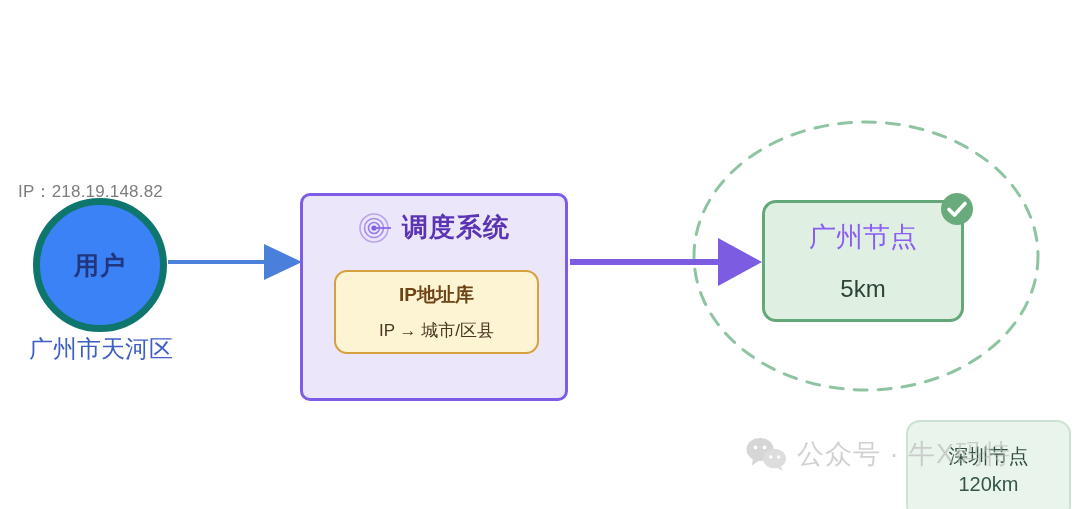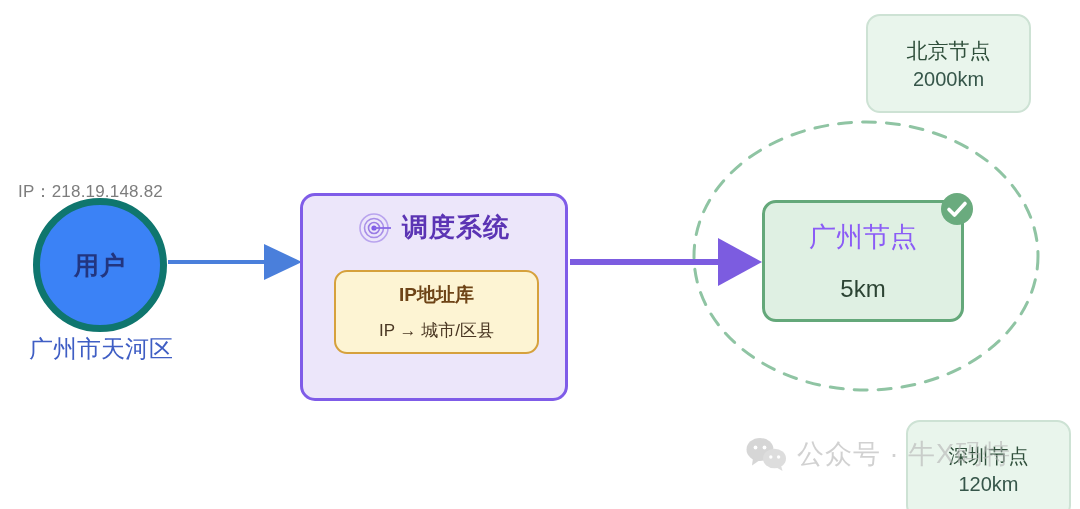--- a/index.html
+++ b/index.html
@@ -51,21 +51,21 @@
   }
 
   
   .sched-box{
     position:absolute;
     left:300px;top:193px;
     width:268px;height:208px;
     box-sizing:border-box;
     background:#ece6fa;
     border:3px solid #7f5ce8;
-    border-radius:15px;
+    border-radius:10px;
   }
   .sched-head{
     position:absolute;left:0;top:14px;width:100%;
     display:flex;align-items:center;justify-content:center;gap:10px;
   }
   .radar-icon{width:34px;height:34px;display:block;flex:none;}
   .sched-title{
     font-size:26px;font-weight:bold;color:#5b34b4;letter-spacing:1px;
   }
   .ipdb-box{
@@ -170,24 +170,20 @@
       </svg>
       <div class="sched-title">调度系统</div>
     </div>
 
     <div class="ipdb-box">
       <div class="ipdb-title">IP地址库</div>
       <div class="ipdb-sub">IP → 城市/区县</div>
     </div>
   </div>
 
-  <div class="node node-beijing">
-    <div class="n-title">北京节点</div>
-    <div class="n-dist">2000km</div>
-  </div>
 
   <div class="node node-guangzhou">
     <div class="n-title">广州节点</div>
     <div class="n-dist">5km</div>
 
     <svg class="check-badge" viewBox="0 0 36 36" xmlns="http://www.w3.org/2000/svg">
       <circle cx="18" cy="18" r="16" fill="#6aab7e"></circle>
       <path d="M10 18.5 L15.5 24 L26 12.5" fill="none" stroke="#ffffff" stroke-width="3.6" stroke-linecap="round" stroke-linejoin="round"></path>
     </svg>
   </div>

